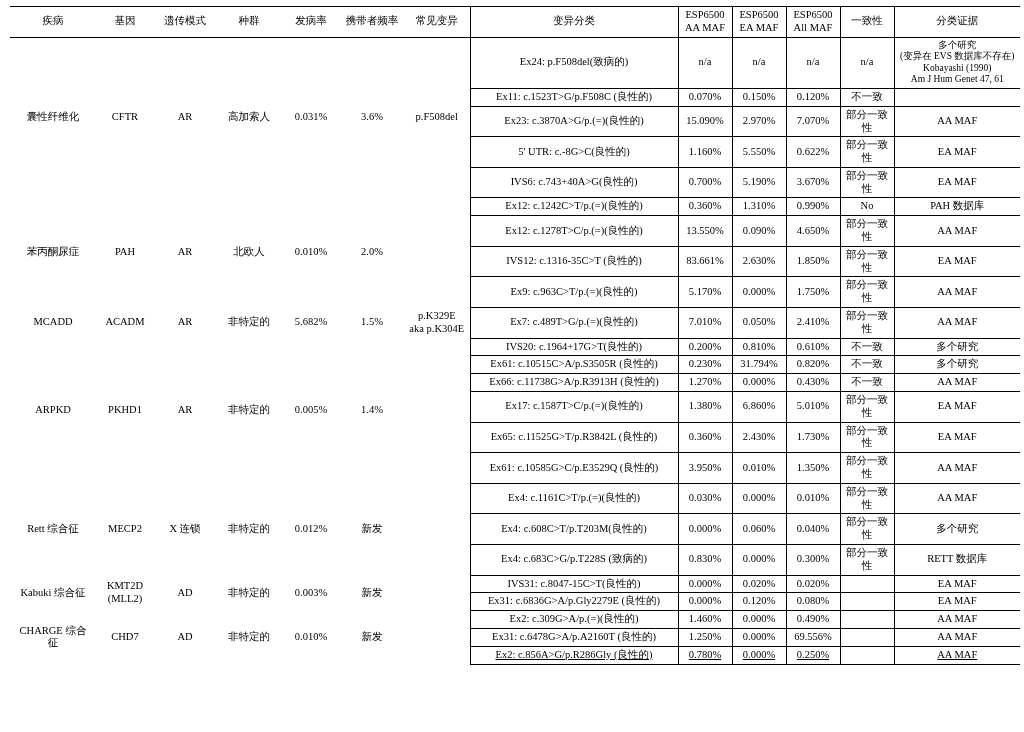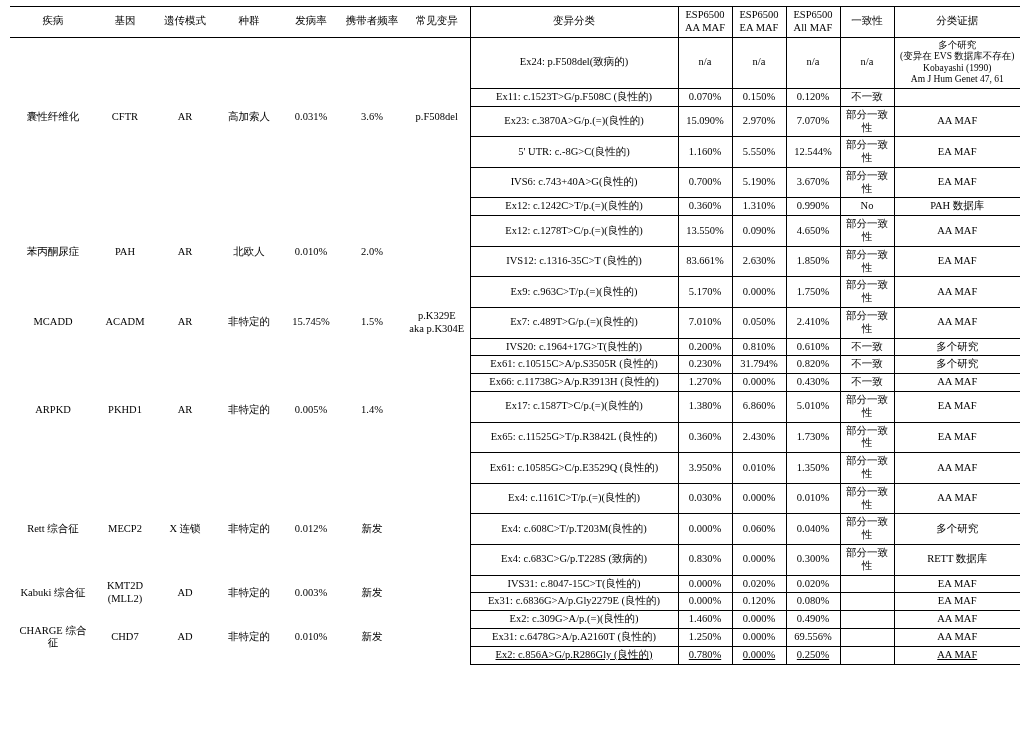--- a/index.html
+++ b/index.html
@@ -149,21 +149,21 @@
           <td class="maf vsep-r hline">15.090%</td>
           <td class="maf vsep-r hline">2.970%</td>
           <td class="maf vsep-r hline">7.070%</td>
           <td class="c vsep-r hline">部分一致性</td>
           <td class="c hline">AA MAF</td>
         </tr>
         <tr>
           <td class="c vsep-l vsep-r hline">5' UTR: c.-8G&gt;C(良性的)</td>
           <td class="maf vsep-r hline">1.160%</td>
           <td class="maf vsep-r hline">5.550%</td>
-          <td class="maf vsep-r hline">12.544%</td>
+          <td class="maf vsep-r hline">0.622%</td>
           <td class="c vsep-r hline">部分一致性</td>
           <td class="c hline">EA MAF</td>
         </tr>
         <tr>
           <td class="c vsep-l vsep-r hline">IVS6: c.743+40A&gt;G(良性的)</td>
           <td class="maf vsep-r hline">0.700%</td>
           <td class="maf vsep-r hline">5.190%</td>
           <td class="maf vsep-r hline">3.670%</td>
           <td class="c vsep-r hline">部分一致性</td>
           <td class="c hline">EA MAF</td>
@@ -205,21 +205,21 @@
           <td class="maf vsep-r hline">0.000%</td>
           <td class="maf vsep-r hline">1.750%</td>
           <td class="c vsep-r hline">部分一致性</td>
           <td class="c hline">AA MAF</td>
         </tr>
         <tr>
           <td class="c" rowspan="1">MCADD</td>
           <td class="c" rowspan="1">ACADM</td>
           <td class="c" rowspan="1">AR</td>
           <td class="c" rowspan="1">非特定的</td>
-          <td class="c" rowspan="1">15.745%</td>
+          <td class="c" rowspan="1">5.682%</td>
           <td class="c" rowspan="1">1.5%</td>
           <td class="c" rowspan="1">p.K329E<br>aka p.K304E</td>
           <td class="c vsep-l vsep-r hline">Ex7: c.489T&gt;G/p.(=)(良性的)</td>
           <td class="maf vsep-r hline">7.010%</td>
           <td class="maf vsep-r hline">0.050%</td>
           <td class="maf vsep-r hline">2.410%</td>
           <td class="c vsep-r hline">部分一致性</td>
           <td class="c hline">AA MAF</td>
         </tr>
         <tr>

